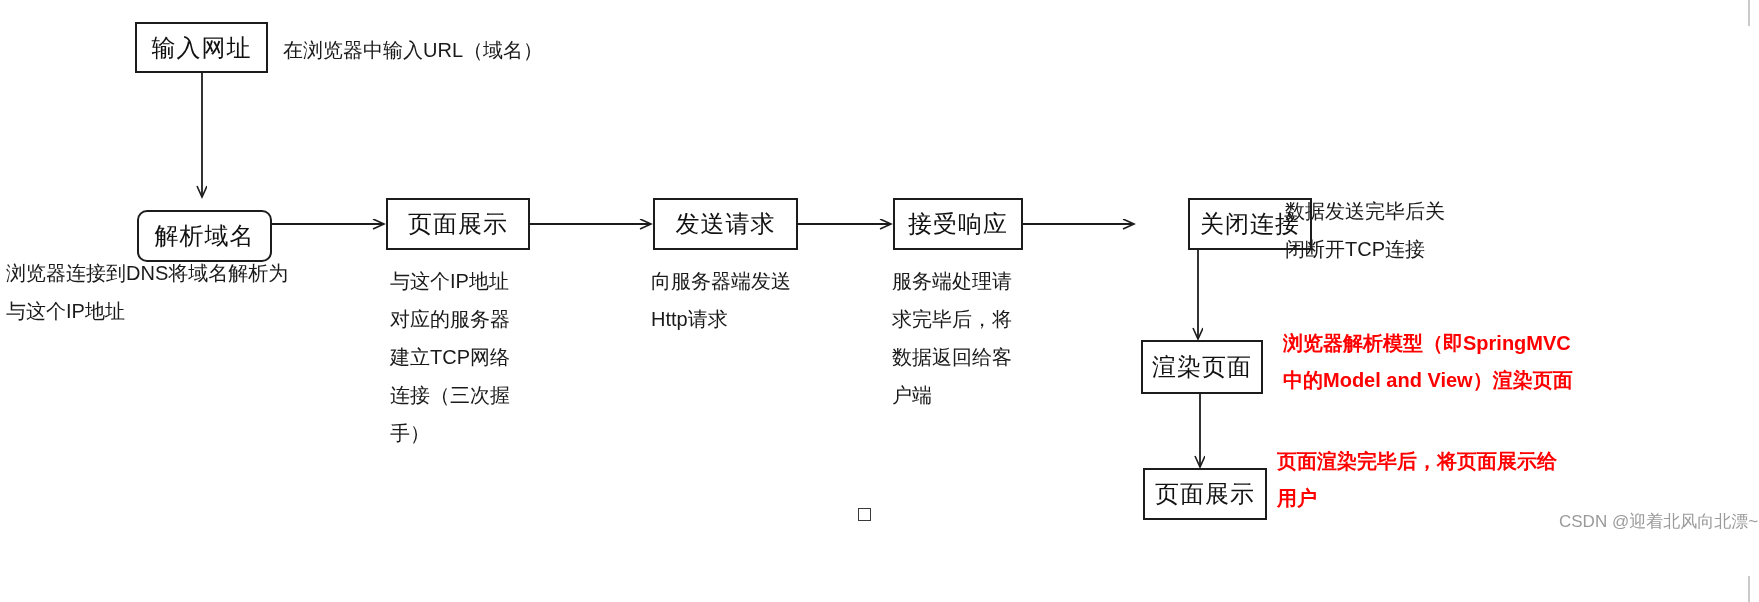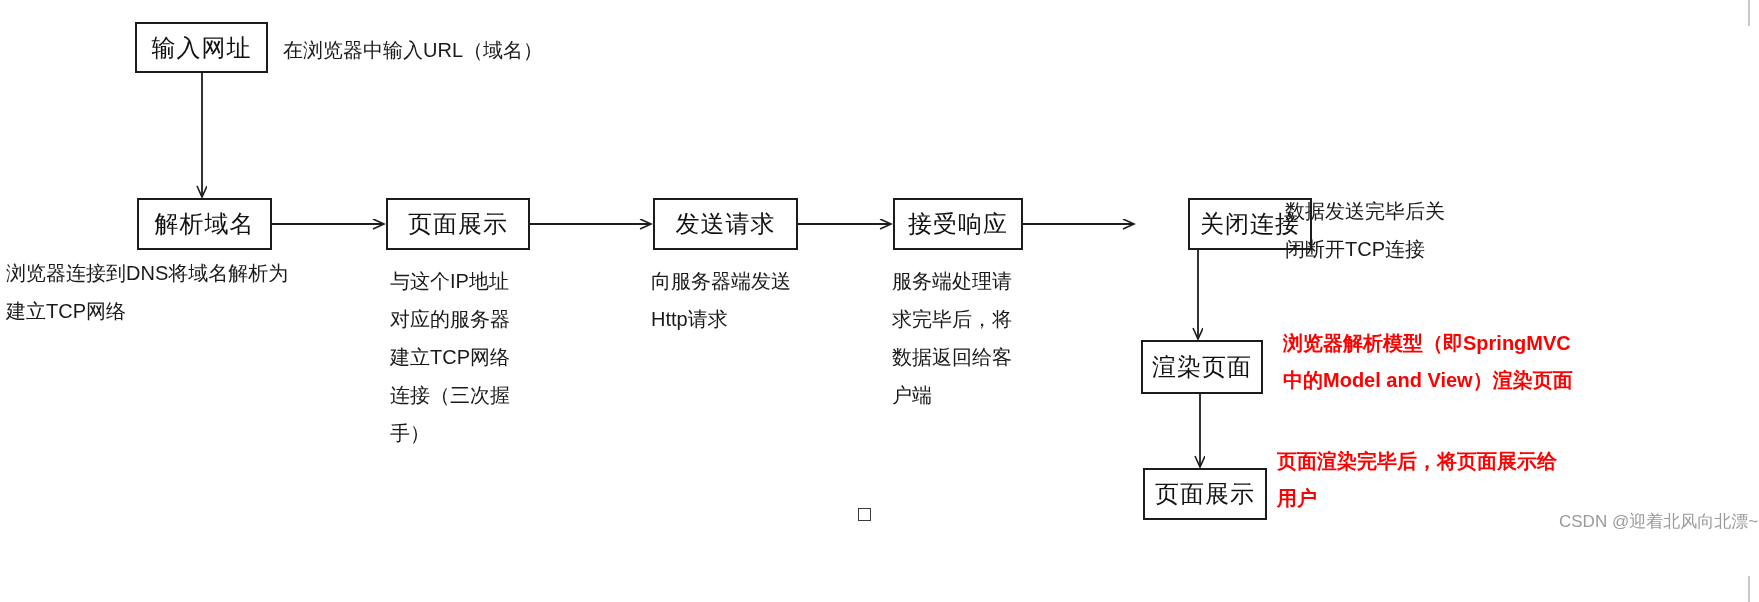--- a/index.html
+++ b/index.html
@@ -75,21 +75,21 @@
 
     <line x1="1198" y1="250" x2="1198" y2="338" stroke="#1c1c1c" stroke-width="1.8" marker-end="url(#arrow)"></line>
 
     <line x1="1200" y1="394" x2="1200" y2="466" stroke="#1c1c1c" stroke-width="1.8" marker-end="url(#arrow)"></line>
   </svg>
 
   <div class="node" style="left:135px;top:22px;width:133px;height:51px;">
     <span>输入网址</span>
   </div>
 
-  <div class="node" style="left:137px;top:198px;width:135px;height:52px;">
+  <div class="node" style="left:137px;top:210px;width:135px;height:52px;border-radius:10px;">
     <span>解析域名</span>
   </div>
 
   <div class="node" style="left:386px;top:198px;width:144px;height:52px;">
     <span>页面展示</span>
   </div>
 
   <div class="node" style="left:893px;top:198px;width:130px;height:52px;">
     <span>接受响应</span>
   </div>
@@ -106,21 +106,21 @@
     <span>渲染页面</span>
   </div>
 
   <div class="node" style="left:1143px;top:468px;width:124px;height:52px;">
     <span>页面展示</span>
   </div>
 
   <div class="note" style="left:283px;top:31px;">在浏览器中输入URL（域名）</div>
 
   <div class="note" style="left:6px;top:254px;">浏览器连接到DNS将域名解析为
-建立TCP网络</div>
+与这个IP地址</div>
 
   <div class="note" style="left:390px;top:262px;">与这个IP地址
 对应的服务器
 建立TCP网络
 连接（三次握
 手）</div>
 
   <div class="note" style="left:651px;top:262px;">向服务器端发送
 Http请求</div>
 

